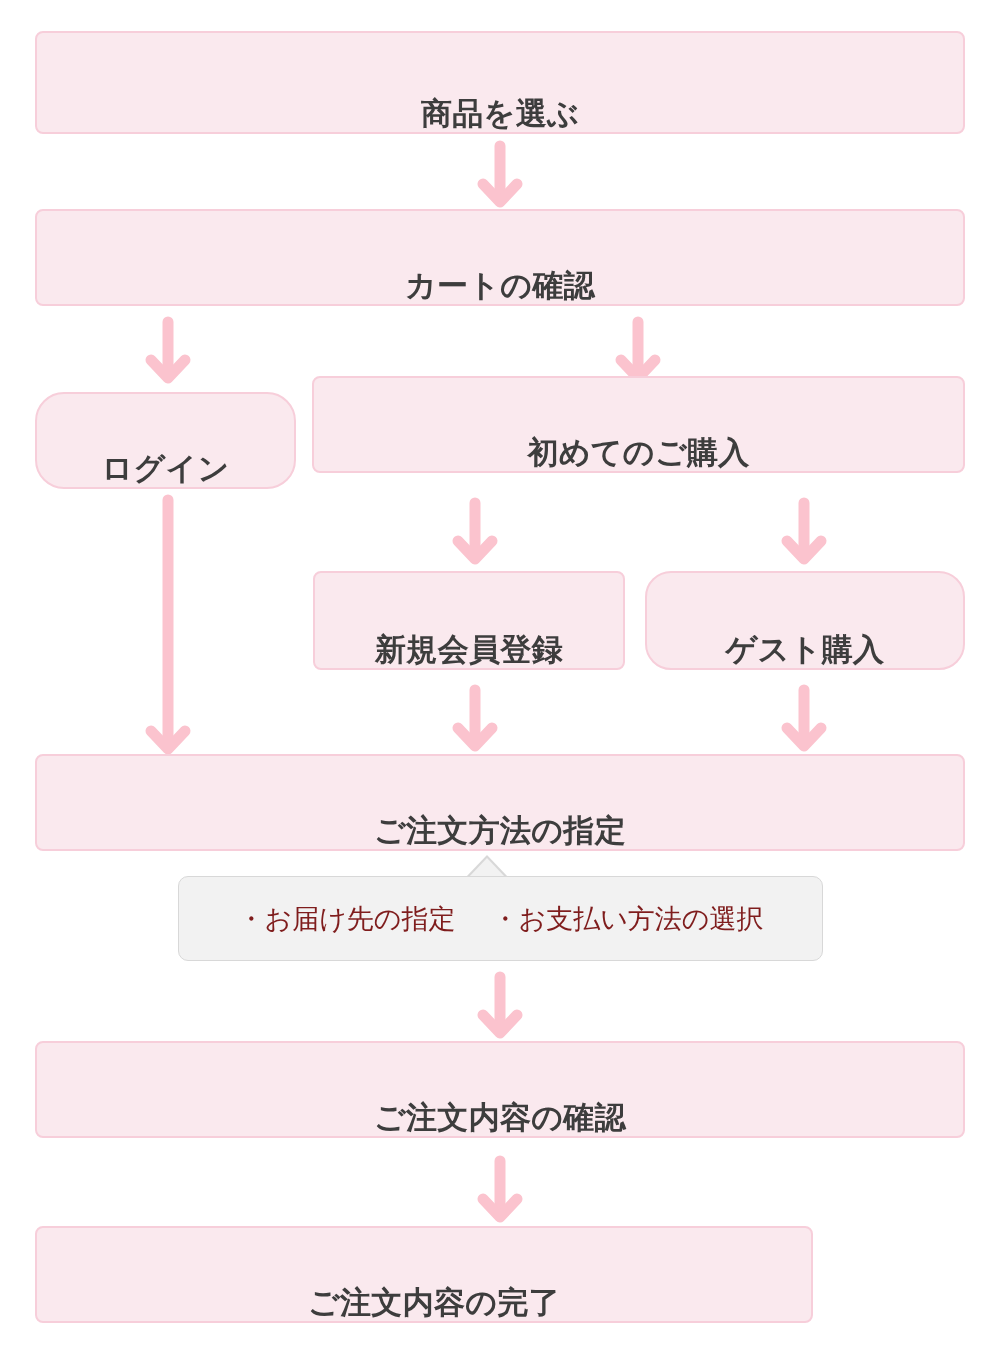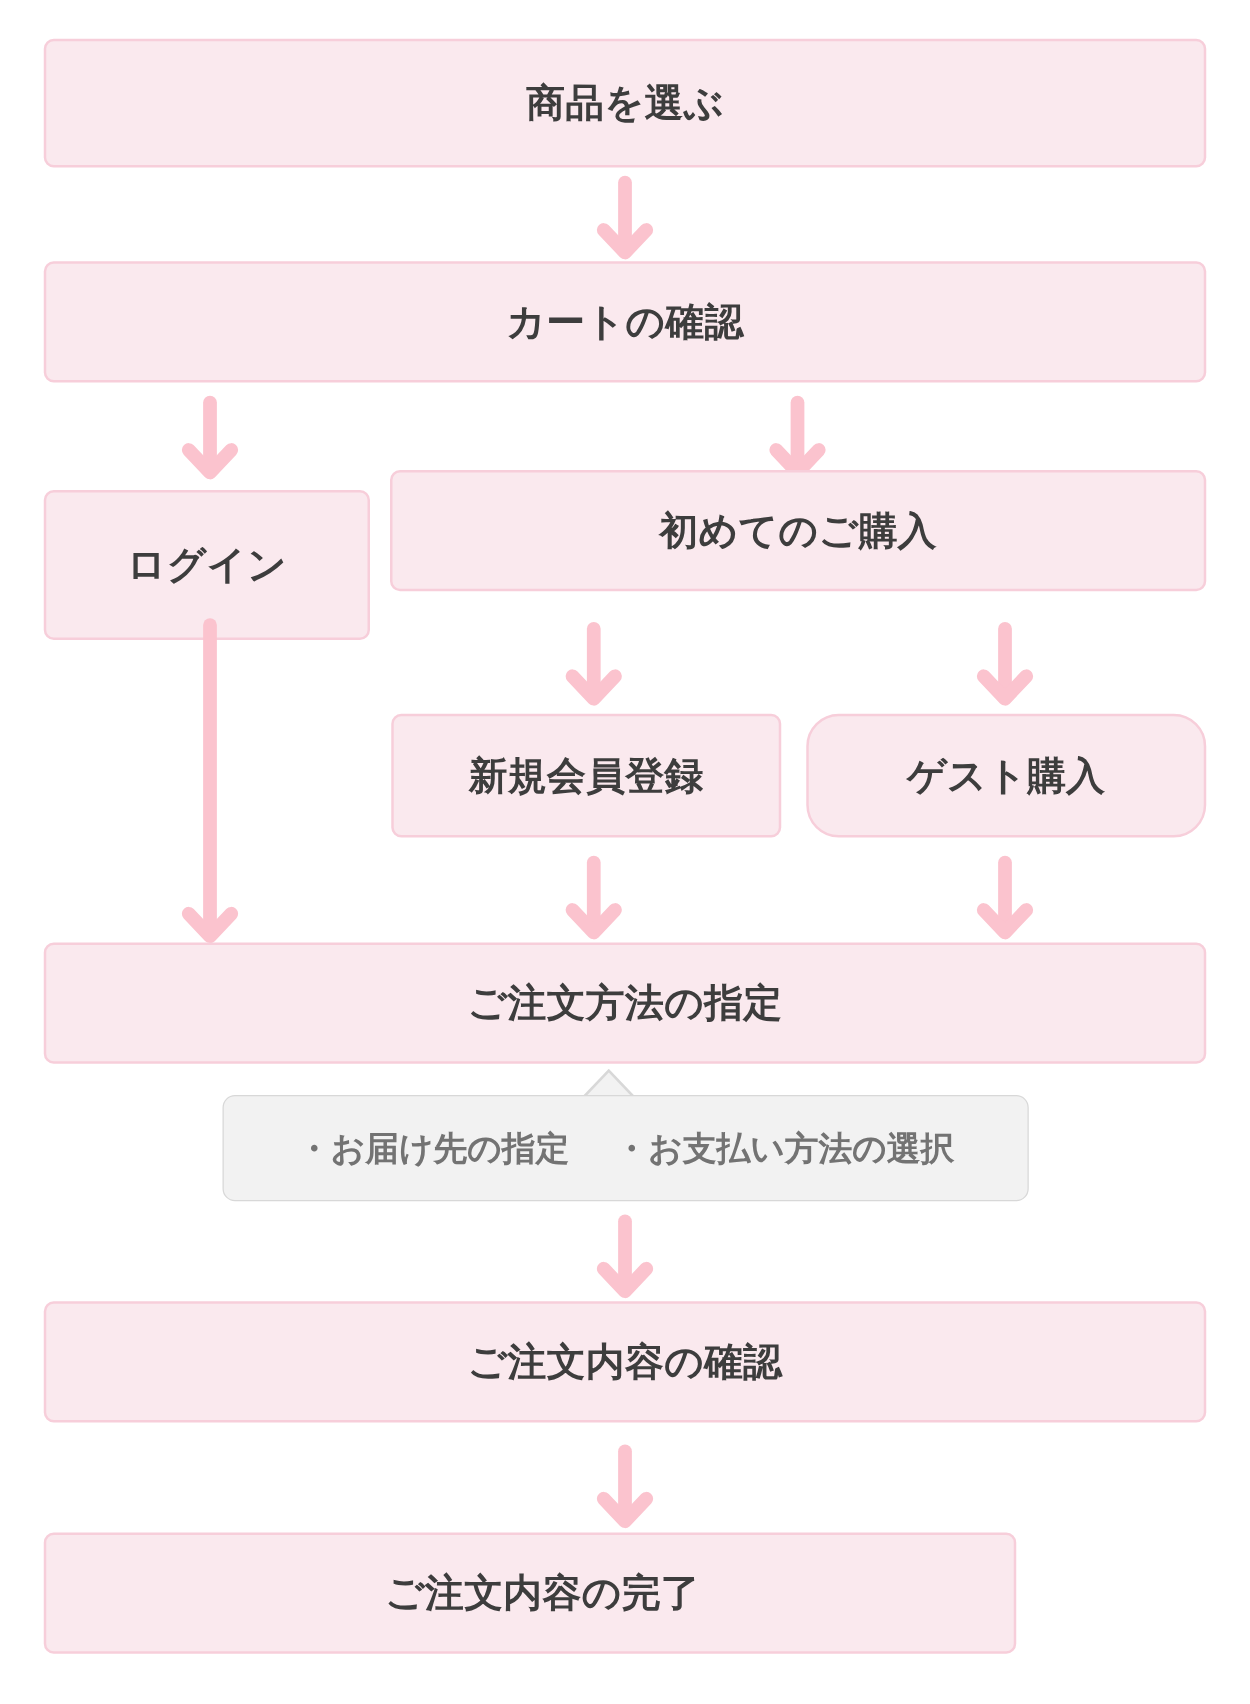--- a/index.html
+++ b/index.html
@@ -18,21 +18,21 @@
     background: #ffffff;
     overflow: hidden;
   }
   .node {
     position: absolute;
     box-sizing: border-box;
     background: #FAE9EE;
     border: 2px solid #F7CEDA;
     border-radius: 8px;
     display: flex;
-    align-items: center;
+    align-items: flex-end;
     justify-content: center;
     color: #3D3D3D;
     font-weight: bold;
     letter-spacing: 0.02em;
     text-align: center;
     line-height: 1.2;
     white-space: nowrap;
   }
   .node .main {
     font-size: 31px;
@@ -44,23 +44,23 @@
   }
   .callout {
     position: absolute;
     box-sizing: border-box;
     background: #F2F2F2;
     border: 1.5px solid #D8D8D8;
     border-radius: 10px;
     display: flex;
     align-items: center;
     justify-content: center;
-    color: #737373;
+    color: #7f1d1d;
     font-size: 27px;
-    font-weight: bold;
+    font-weight: normal;
     white-space: nowrap;
   }
   .callout-notch {
     position: absolute;
     width: 42px;
     height: 22px;
     overflow: hidden;
   }
   .callout-notch .tri-border,
   .callout-notch .tri-fill {
@@ -122,21 +122,21 @@
     </svg>
   </div>
 
   <div class="arrow" style="left:616px; top:322px; width:44px; height:62px;">
     <svg width="44" height="62" viewBox="0 0 44 62">
       <path d="M22 0 L22 44" stroke="#FBC3CE" stroke-width="11" stroke-linecap="round" fill="none"></path>
       <path d="M5 38 L22 56 L39 38" stroke="#FBC3CE" stroke-width="11" stroke-linecap="round" stroke-linejoin="round" fill="none"></path>
     </svg>
   </div>
 
-  <div class="node" style="left:35px; top:392px; width:261px; height:120px;">
+  <div class="node" style="left:35px; top:392px; width:261px; height:97px;border-radius:29px;">
     <span class="main">ログイン</span>
   </div>
 
   <div class="node" style="left:312px; top:376px; width:653px; height:97px;">
     <span class="main">初めてのご購入</span>
   </div>
 
   <div class="arrow" style="left:146px; top:500px; width:44px; height:255px;">
     <svg width="44" height="255" viewBox="0 0 44 255">
       <path d="M22 0 L22 237" stroke="#FBC3CE" stroke-width="11" stroke-linecap="round" fill="none"></path>

